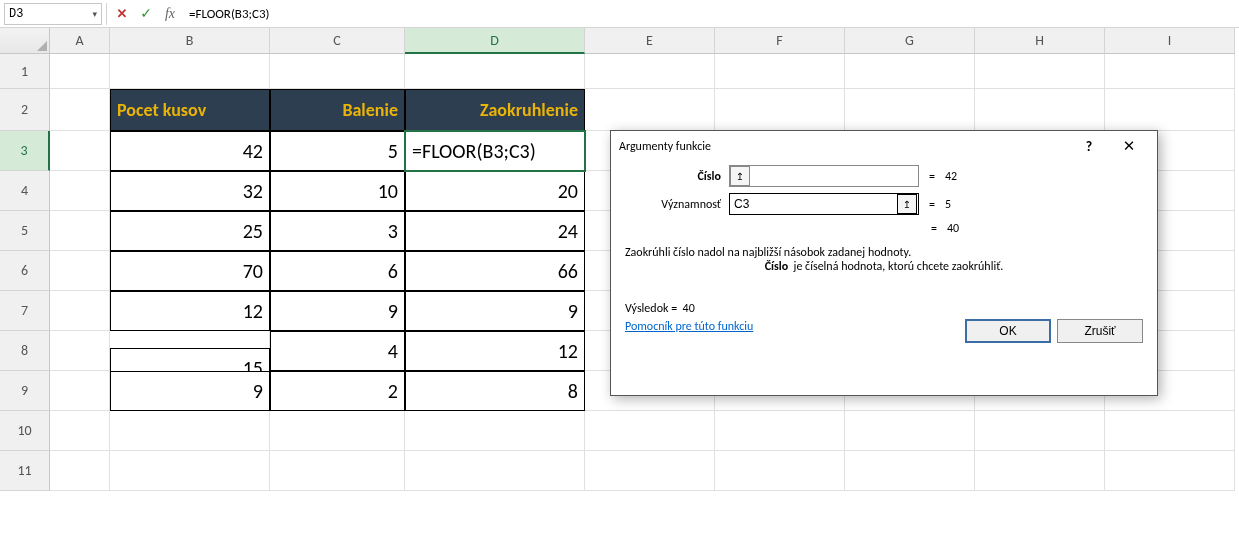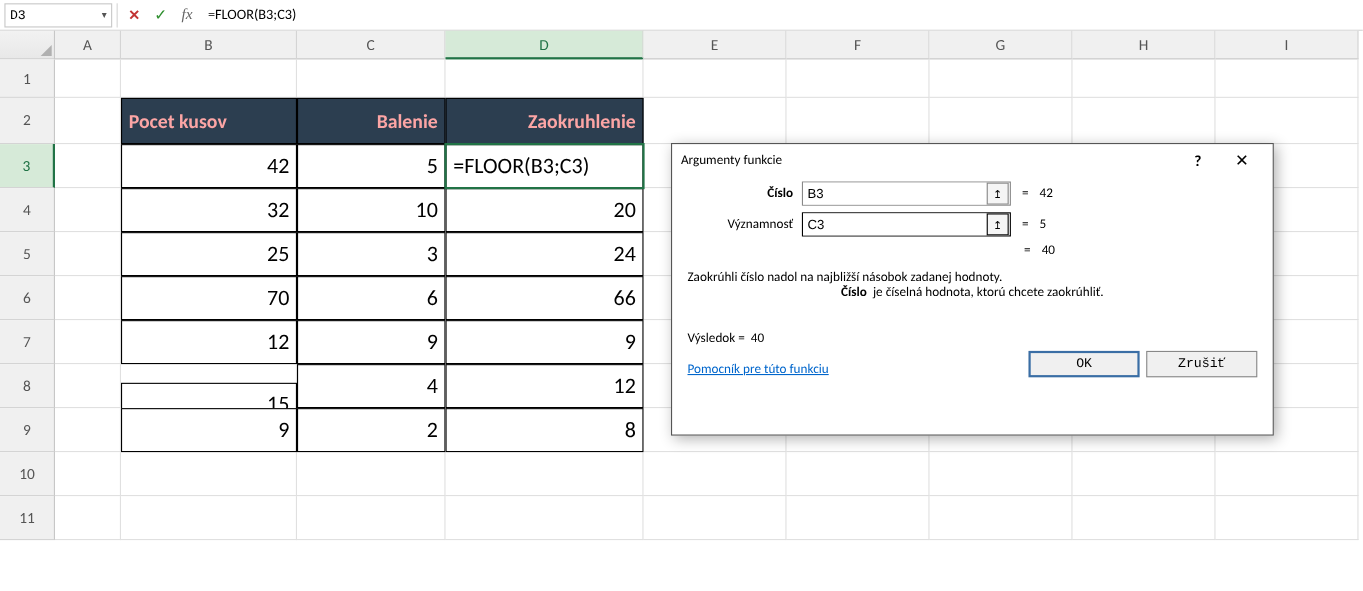--- a/index.html
+++ b/index.html
@@ -131,21 +131,21 @@
       position: absolute;
       border-right: 1px solid #e0e0e0;
       border-bottom: 1px solid #e0e0e0;
       display: flex;
       align-items: center;
       padding: 0 6px;
       font-size: 18px;
     }
     .thead {
       background: #2c3e50;
-      color: #fca5a5;
+      color: #eab308;
       font-weight: bold;
       justify-content: flex-end;
       border: 1px solid #000;
     }
     .thead.left { justify-content: flex-start; }
     .tcell {
       background: #fff;
       border: 1px solid #000;
       justify-content: flex-end;
       font-size: 20px;
@@ -264,34 +264,33 @@
       font-size: 12px;
     }
     .help-link {
       color: #0066cc;
       text-decoration: underline;
       cursor: pointer;
       font-size: 12px;
     }
     .footer-spacer { flex: 1; }
     .dlg-btn {
-      width: 101px;
+      width: 86px;
       height: 24px;
       border: 1px solid #888;
       background: #f0f0f0;
       cursor: pointer;
       font-size: 12px;
-      font-family: Liberation Mono, monospace;
     }
     .dlg-btn.primary {
       border: 2px solid #3a6ea5;
     }
     .footer-row2 {
       display: flex;
-      align-items: flex-end;
+      align-items: flex-start;
       padding: 0 14px 12px;
     }
   </style>
 </head>
 <body>
 
 <div class="formula-bar">
   <div class="name-box">
     <span class="name-box-text">D3</span>
     <span class="name-box-chevron">▾</span>
@@ -468,21 +467,20 @@
   <div class="dialog-titlebar">
     <span class="dialog-title">Argumenty funkcie</span>
     <span class="dialog-help">?</span>
     <span class="dialog-close">✕</span>
   </div>
   <div class="dialog-body">
 
     <div class="arg-row">
       <div class="arg-label bold">Číslo</div>
       <div class="arg-input-wrap">
-        <input class="arg-input" value="B3" style="">
         <div class="arg-collapse">↥</div>
       </div>
       <div class="arg-eq">=</div>
       <div class="arg-result">42</div>
     </div>
 
     <div class="arg-row">
       <div class="arg-label">Významnosť</div>
       <div class="arg-input-wrap" style="border:1px solid #000;">
         <input class="arg-input" value="C3" style="">

